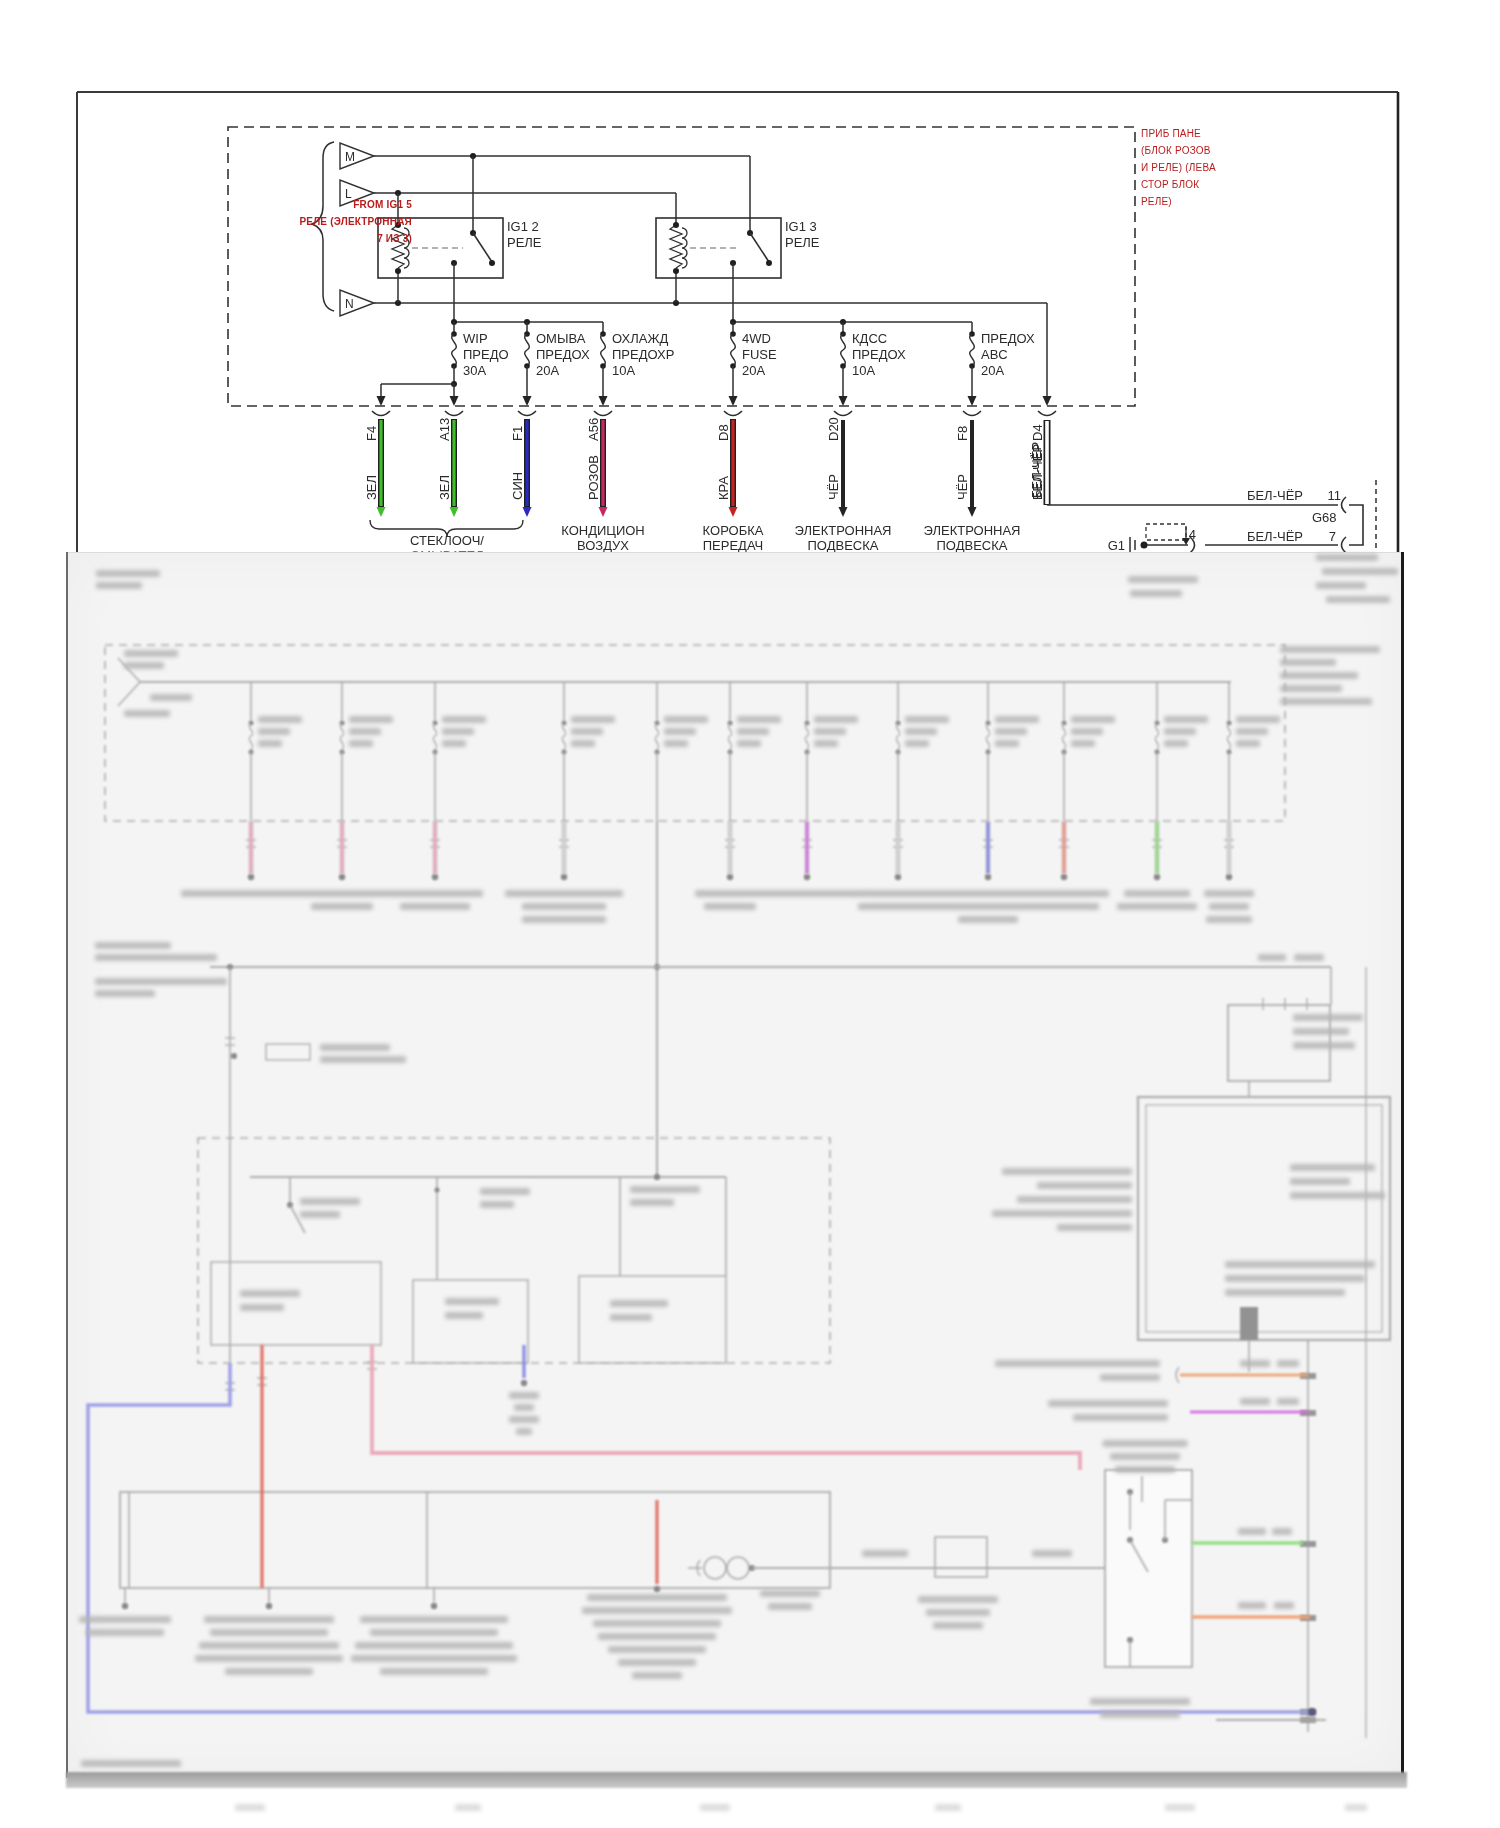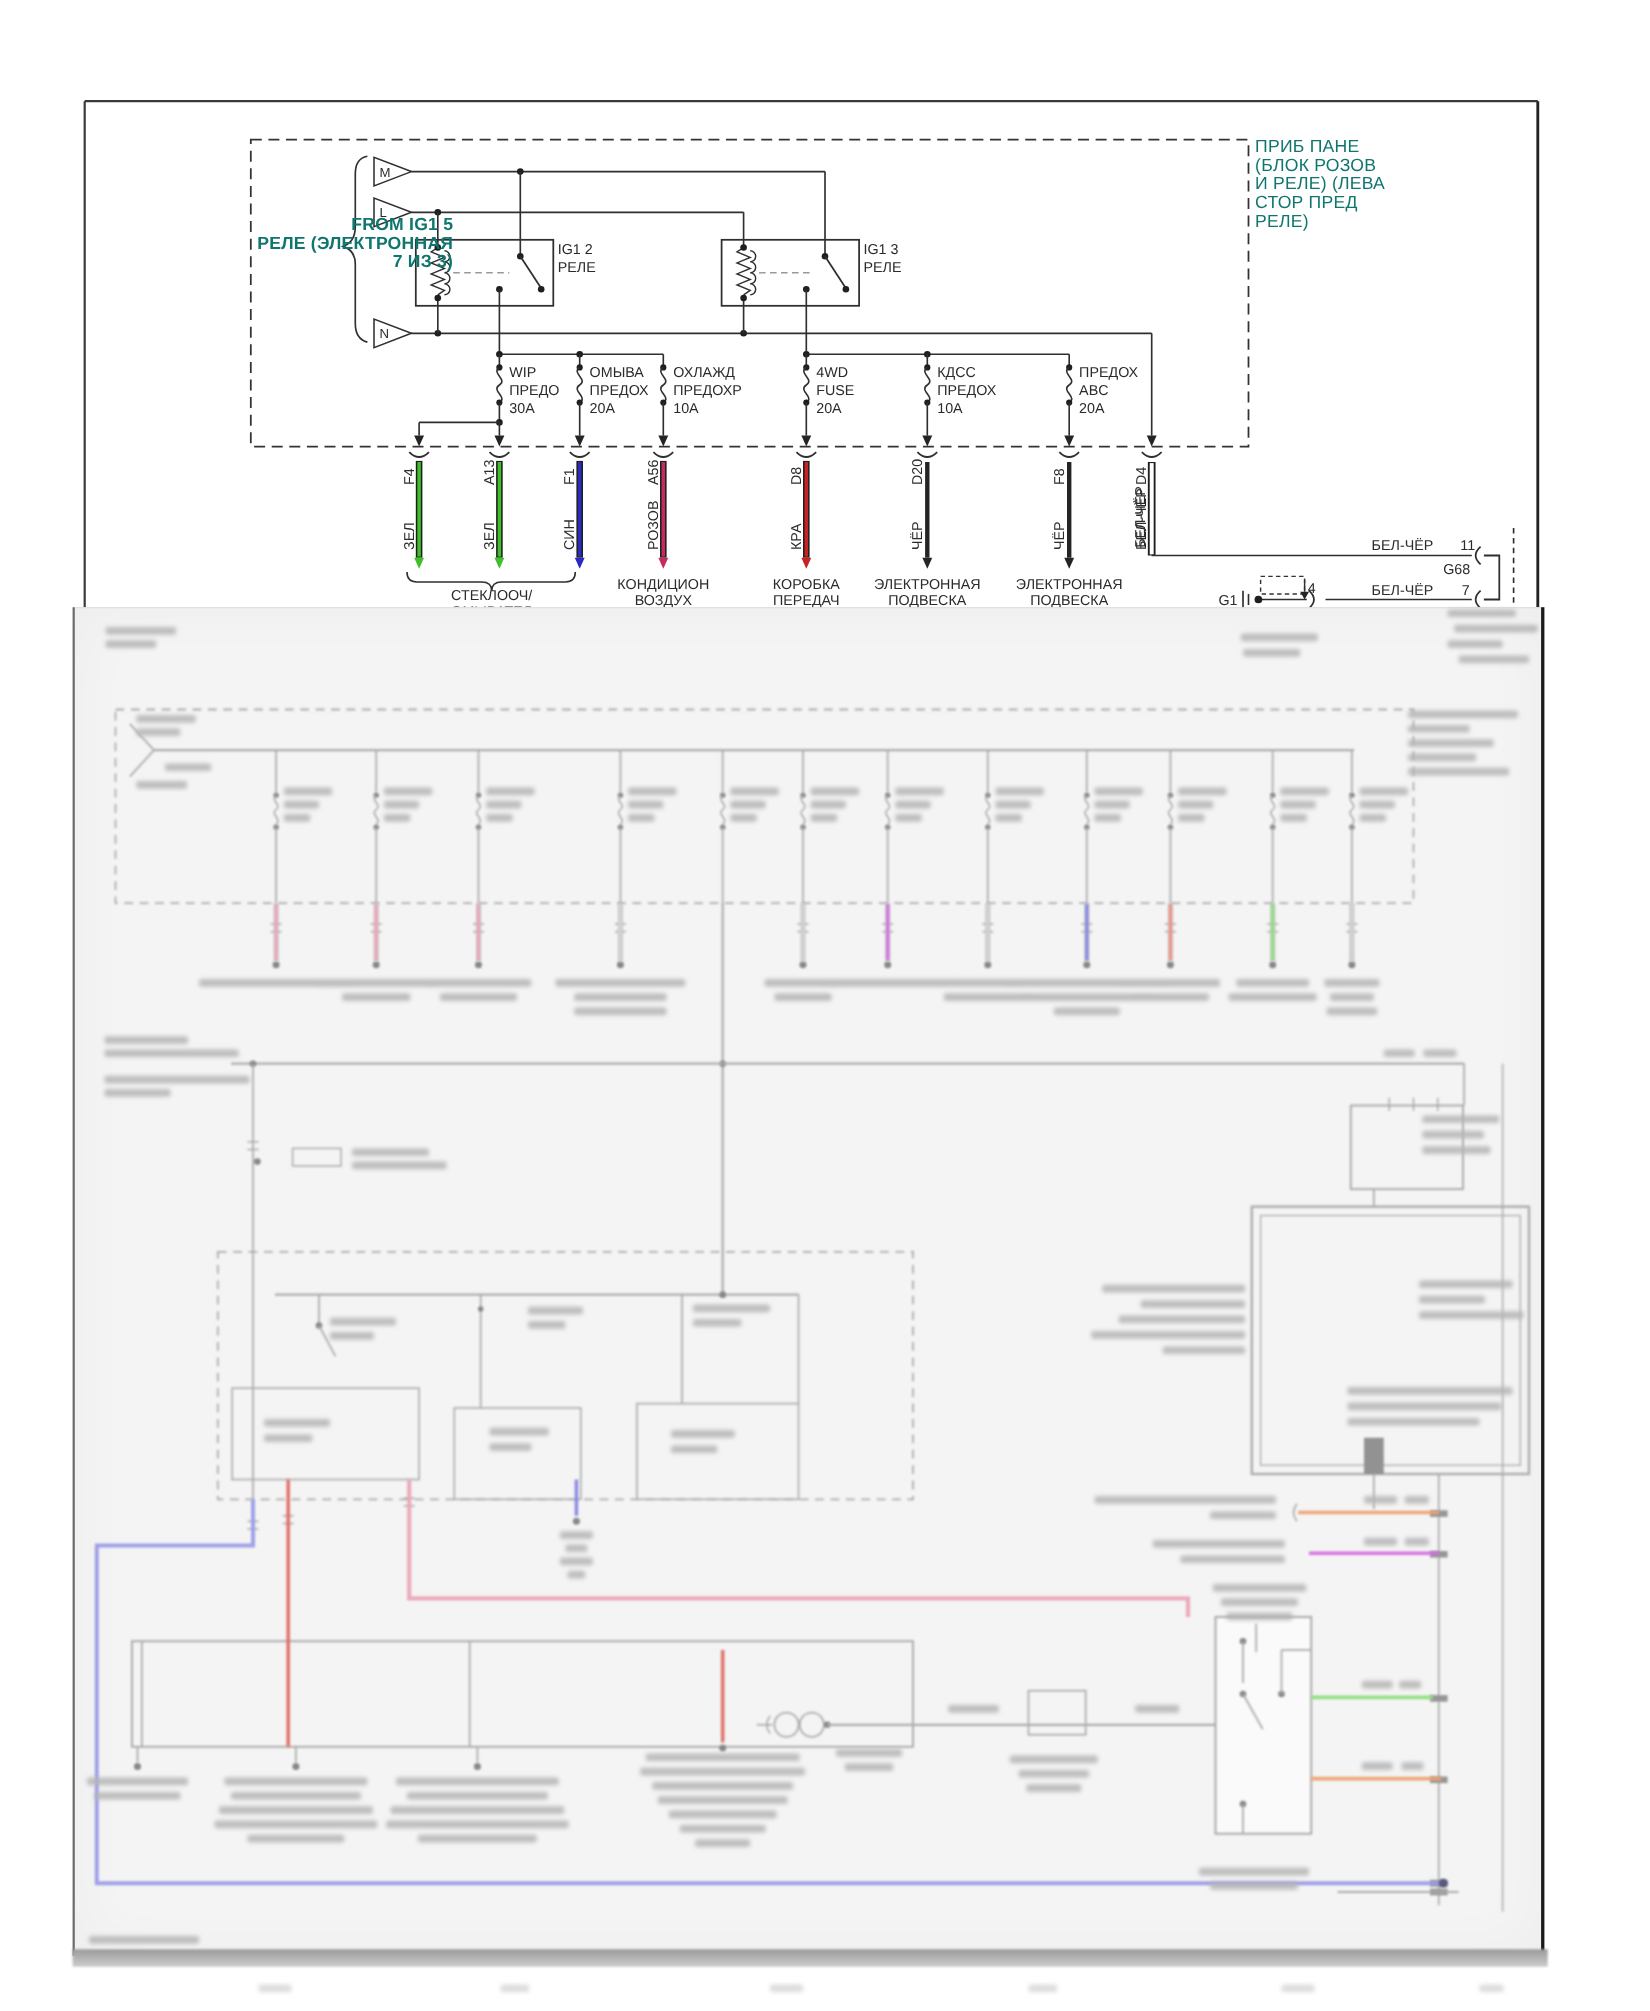--- a/index.html
+++ b/index.html
@@ -4,21 +4,21 @@
 <style>
   html,body{margin:0;padding:0;background:#fff;}
   #stage{position:relative;width:1500px;height:1828px;background:#ffffff;
          font-family:"Liberation Sans",sans-serif;overflow:hidden;}
   svg.layer{position:absolute;left:0;top:0;}
   #lower-page{position:absolute;left:66px;top:552px;width:1338px;height:1226px;
               background:#f4f4f4;border-left:2px solid #6b6b6b;border-right:3px solid #1a1a1a;
               box-sizing:border-box;box-shadow:inset 0 1px 0 #dcdcdc, inset 0 0 60px rgba(0,0,0,0.03);}
   #lower-shadow{position:absolute;left:66px;top:1772px;width:1341px;height:16px;
               background:linear-gradient(#9b9b9b,#cccccc);filter:blur(1px);}
-  .lbl{position:absolute;font-size:16px;line-height:17px;color:#0f766e;letter-spacing:.2px;}
+  .lbl{position:absolute;font-size:10px;line-height:17px;color:#b91c1c;letter-spacing:.2px;}
   #src-label{width:182px;left:230px;top:196px;text-align:right;font-weight:bold;}
   #panel-label{left:1141px;top:125px;}
 </style>
 </head>
 <body>
 
 <div id="stage">
   <svg id="top-svg" class="layer" width="1500" height="1828">
       <line x1="77" y1="92" x2="1398" y2="92" stroke="#3a3a3a" stroke-width="2" fill="none"></line>
       <line x1="77" y1="92" x2="77" y2="552" stroke="#3a3a3a" stroke-width="2" fill="none"></line>
@@ -219,21 +219,21 @@
 
   <div class="lbl" id="src-label">
     <div>FROM IG1 5</div>
     <div>РЕЛЕ (ЭЛЕКТРОННАЯ</div>
     <div>7 ИЗ 3)</div>
   </div>
   <div class="lbl" id="panel-label">
     <div>ПРИБ ПАНЕ</div>
     <div>(БЛОК РОЗОВ</div>
     <div>И РЕЛЕ) (ЛЕВА</div>
-    <div>СТОР ПРЕД</div>
+    <div>СТОР БЛОК</div>
     <div>РЕЛЕ)</div>
   </div>
 
   <div id="lower-page"></div>
   <div id="lower-shadow"></div>
   <svg id="lower-svg" class="layer" width="1500" height="1828">
       <g style="filter:blur(1.1px);opacity:.92">
         <rect x="105" y="645" width="1180" height="176" fill="none" stroke="#a6a6a6" stroke-width="1.6" stroke-dasharray="8 6"></rect>
         <line x1="118" y1="658" x2="140" y2="682" stroke="#a6a6a6" stroke-width="1.6" fill="none"></line>
         <line x1="118" y1="706" x2="140" y2="682" stroke="#a6a6a6" stroke-width="1.6" fill="none"></line>

